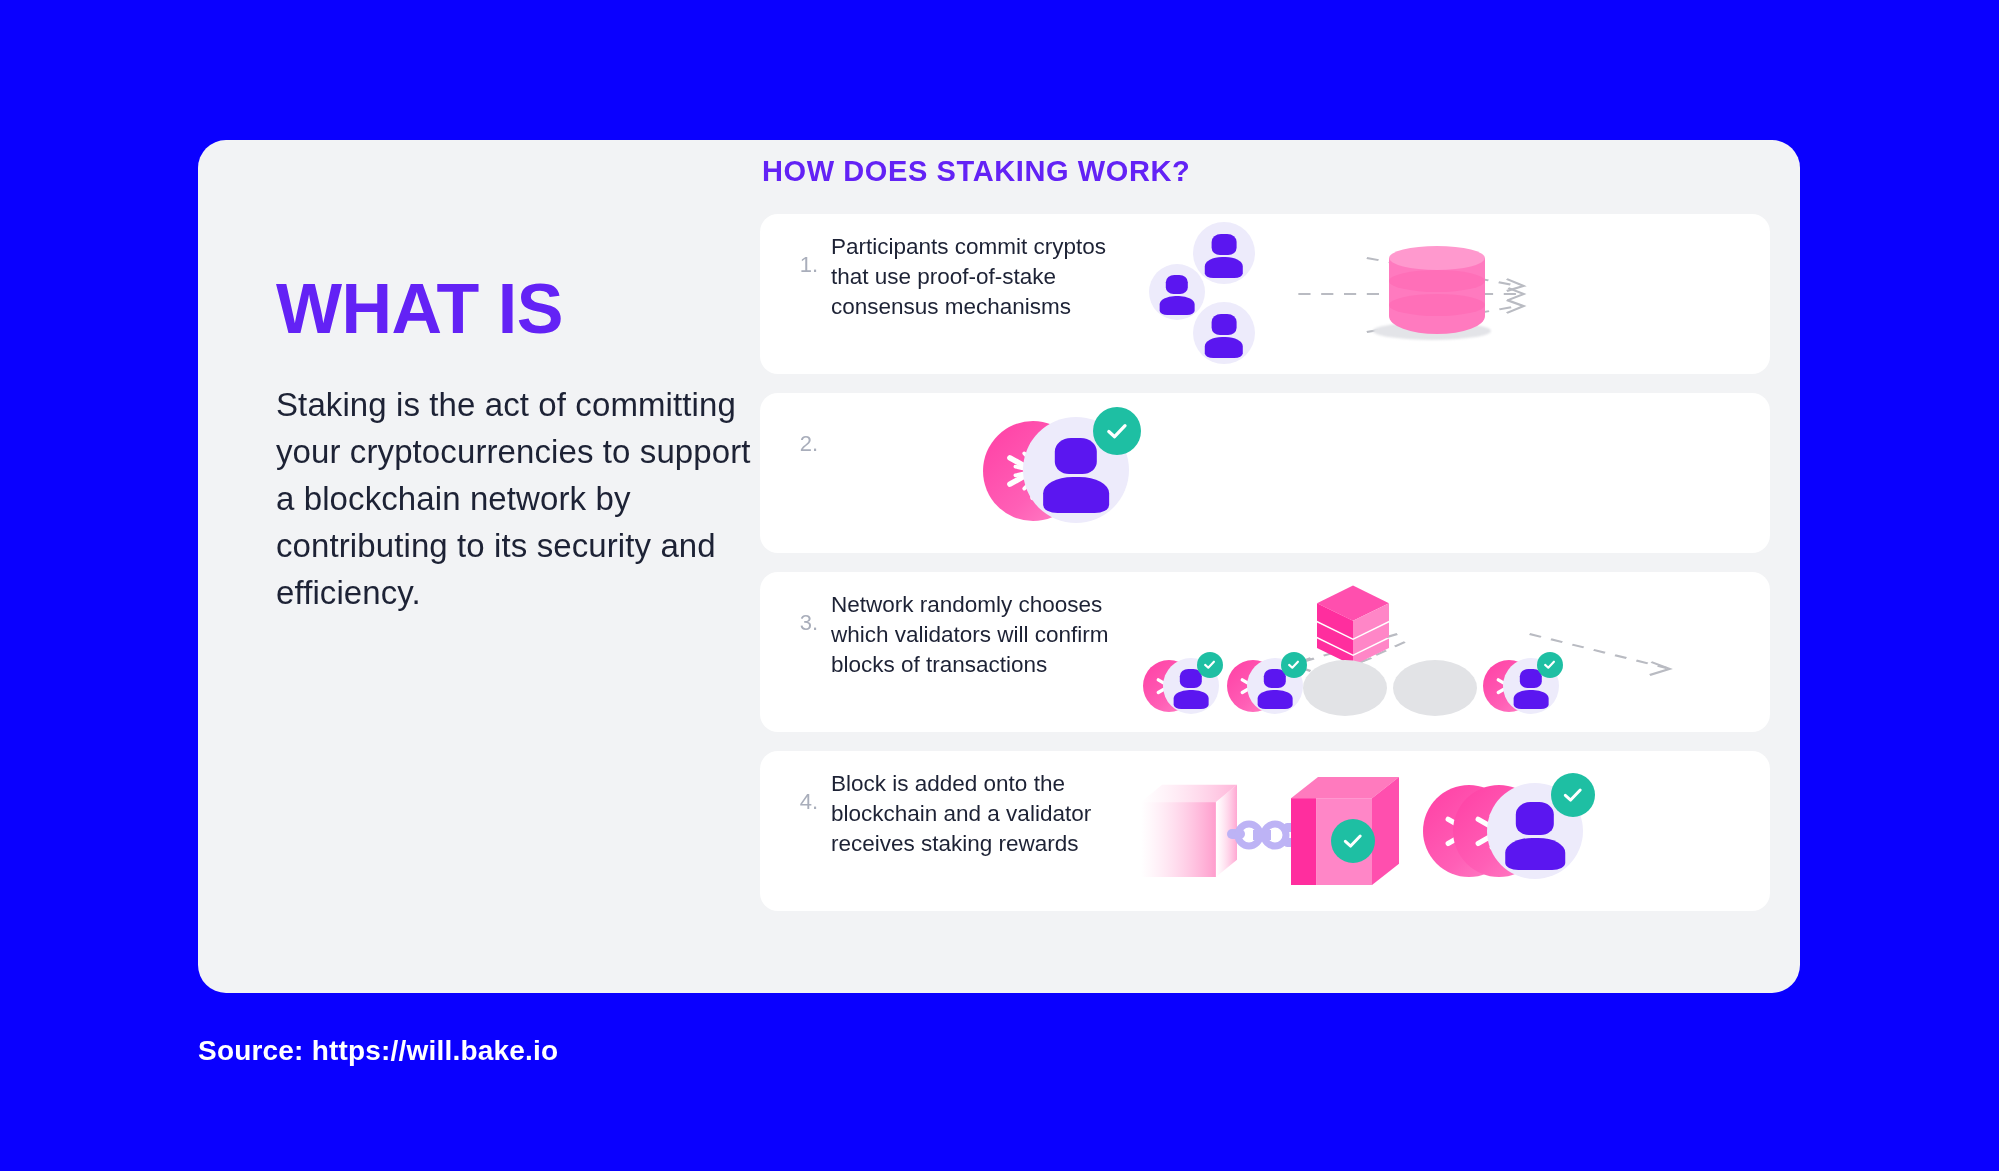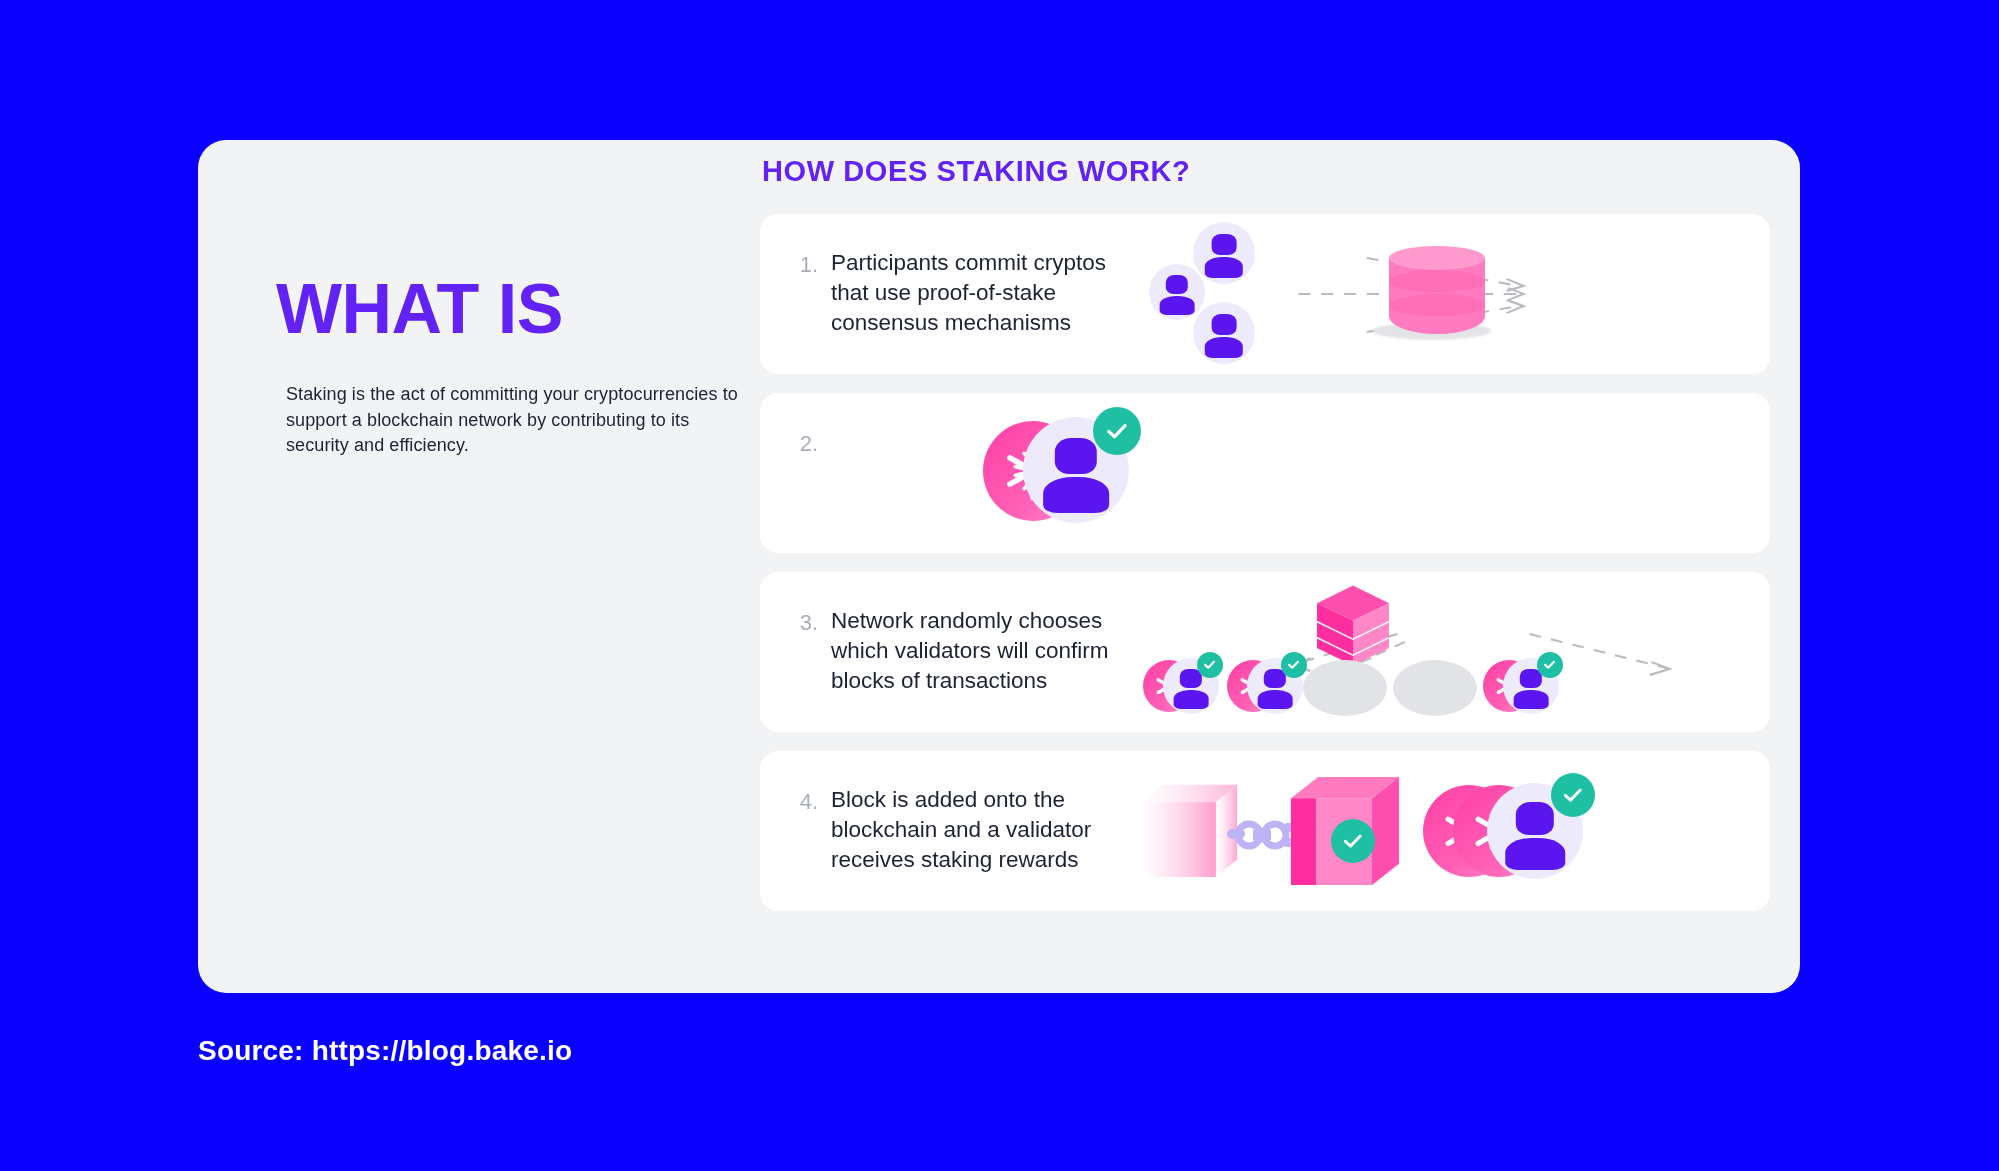--- a/index.html
+++ b/index.html
@@ -18,22 +18,22 @@
   
   .left{
     position:absolute; left:78px; top:130px; width:480px;
   }
   .big-title{
     font-size:70px; font-weight:bold; line-height:1.12;
     color:#6322F5; letter-spacing:-0.5px; margin:0 0 34px 0;
   }
   .big-title .line{display:block;}
   .lede{
-    font-size:18px; line-height:1.42; color:#1D2235;
-    margin:10px; letter-spacing:0.1px;
+    font-size:33px; line-height:1.42; color:#1D2235;
+    margin:0; letter-spacing:0.1px;
   }
   
   .right{
     position:absolute; left:562px; top:15px; width:1010px;
   }
   .section-head{
     font-size:29px; font-weight:bold; letter-spacing:0.6px;
     color:#6322F5; margin:0 0 26px 2px;
   }
   .card{
@@ -44,21 +44,21 @@
   }
   .card:last-child{margin-bottom:0;}
   .card .num{
     width:58px; text-align:right; flex:0 0 auto;
     font-size:22px; color:#A9AEBB; padding-right:13px;
     align-self:flex-start; margin-top:38px;
   }
   .card .txt{
     flex:0 0 300px;
     font-size:22.5px; line-height:1.33; color:#1D2235;
-    align-self:flex-start; margin-top:34px;
+    align-self:flex-start; margin-top:18px;
   }
   .card.c2 .txt{margin-top:44px;}
   .art{
     flex:1 1 auto; height:100%;
     position:relative;
   }
   
   .ava{ position:absolute; border-radius:50%; background:#EDEBFB; }
   .ava::before{ 
     content:""; position:absolute; left:50%; top:20%;
@@ -327,13 +327,13 @@
           <svg viewBox="0 0 24 24">
               <path d="M5 12.5 L10 17 L19 7.5" stroke="#FFFFFF" stroke-width="2.8" fill="none" stroke-linecap="round" stroke-linejoin="round"></path>
             </svg>
         </div>
       </div>
     </div>
 
   </div>
 </div>
 
-<div class="source">Source: https://blog.bake.io</div>
+<div class="source">Source: https://will.bake.io</div>
 
 </body></html>

